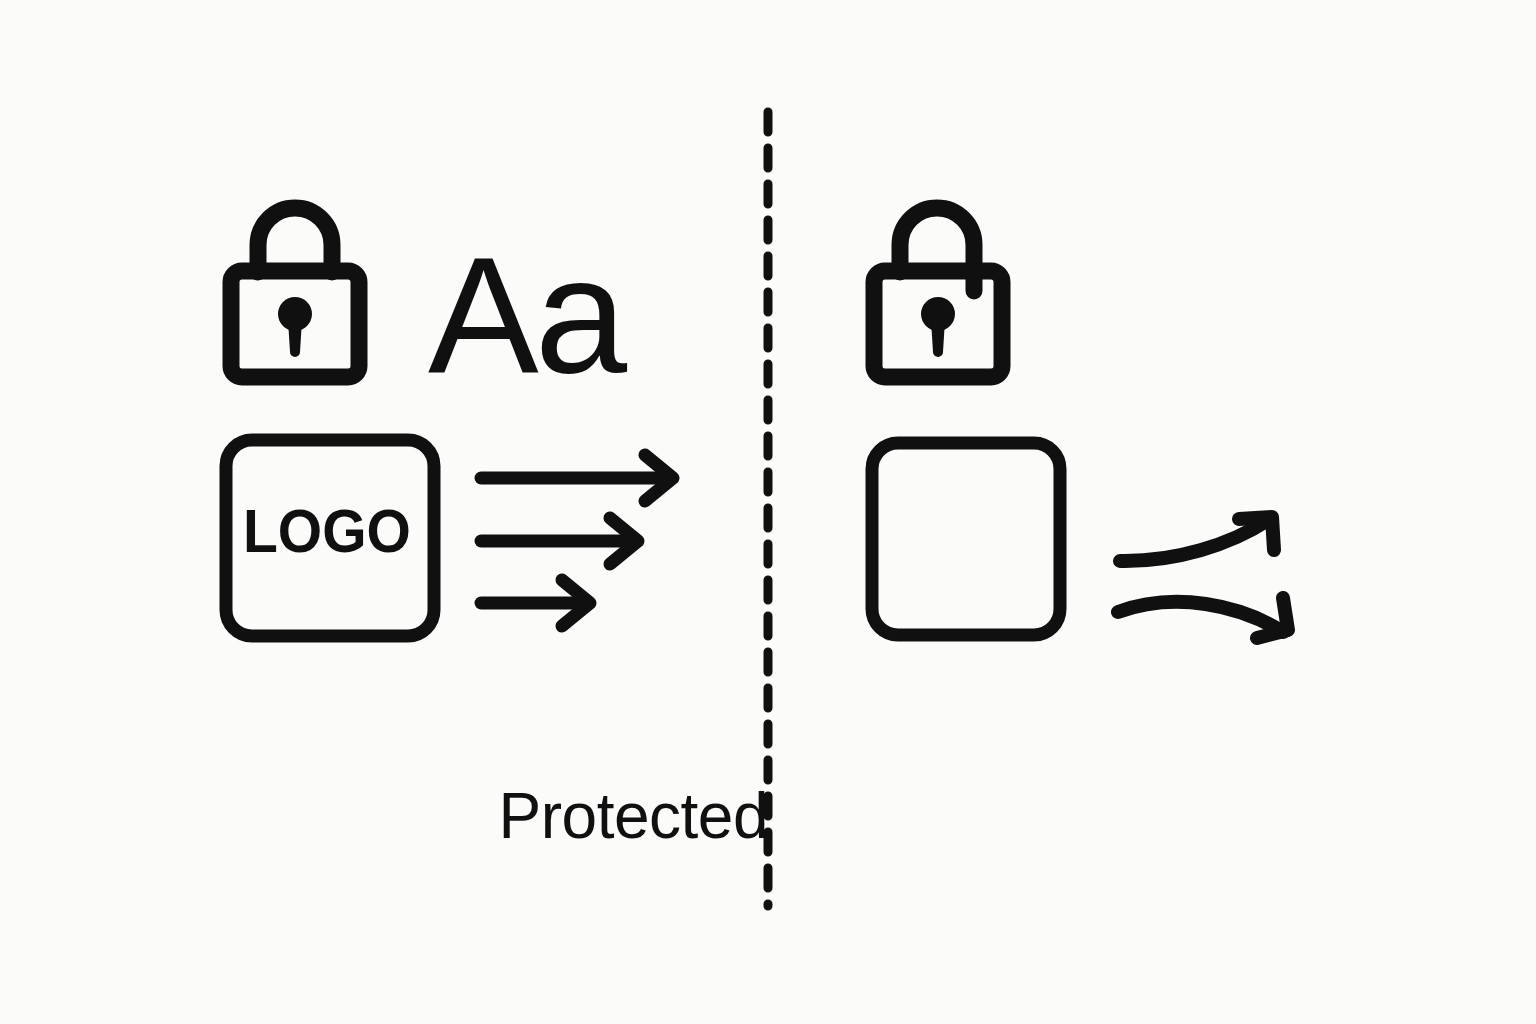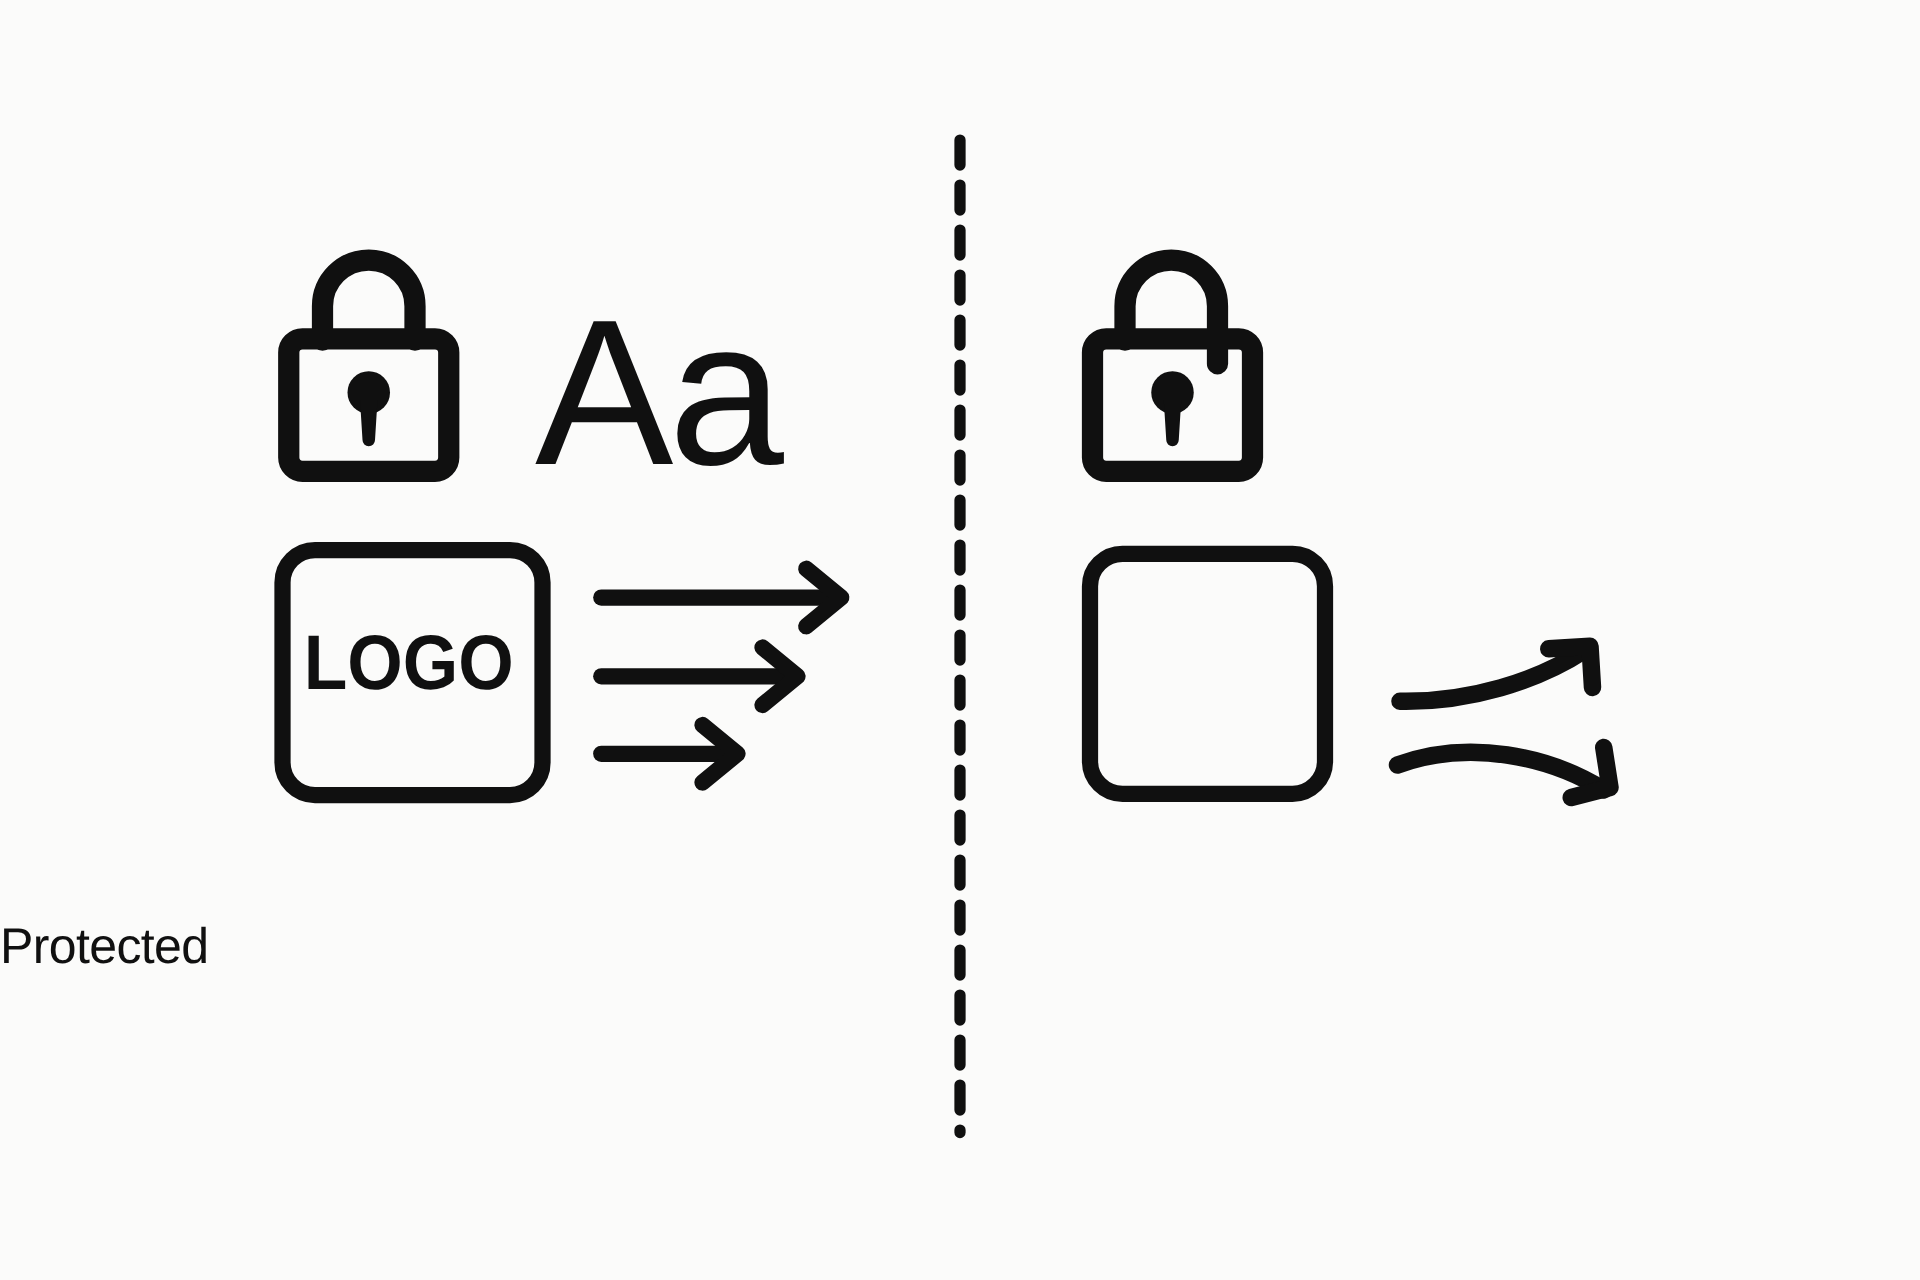--- a/index.html
+++ b/index.html
@@ -35,27 +35,28 @@
     position: absolute;
     inset: 0;
     width: 1536px;
     height: 1024px;
     pointer-events: none;
   }
 
   .caption {
     position: absolute;
     width: 768px;
-    text-align: left;
+    text-align: right;
     font-family: "Liberation Sans", sans-serif;
-    font-size: 40px;
+    font-size: 64px;
     font-weight: 500;
     letter-spacing: -0.5px;
     color: #101010;
     white-space: nowrap;
+    margin-top: 44px;
   }
   #caption-protected   { left: 0;   top: 735px; }
   #caption-unprotected { left: 768px; top: 735px; }
 
   .glyph-sample {
     position: absolute;
     color: #101010;
     white-space: nowrap;
     line-height: 1;
   }

